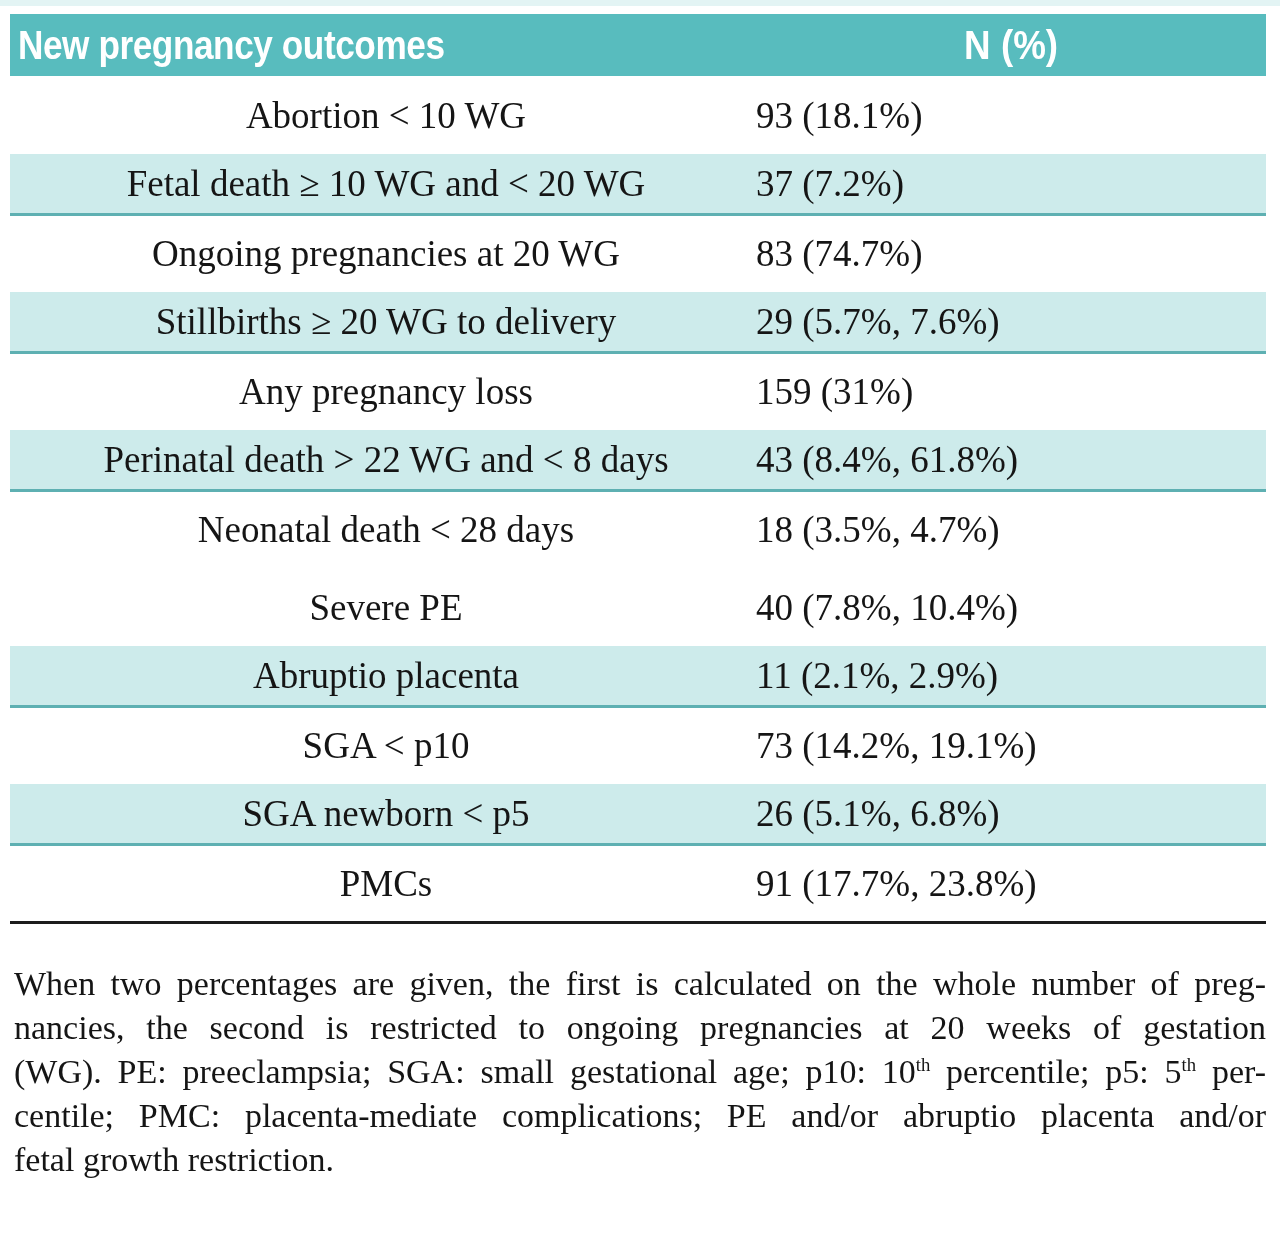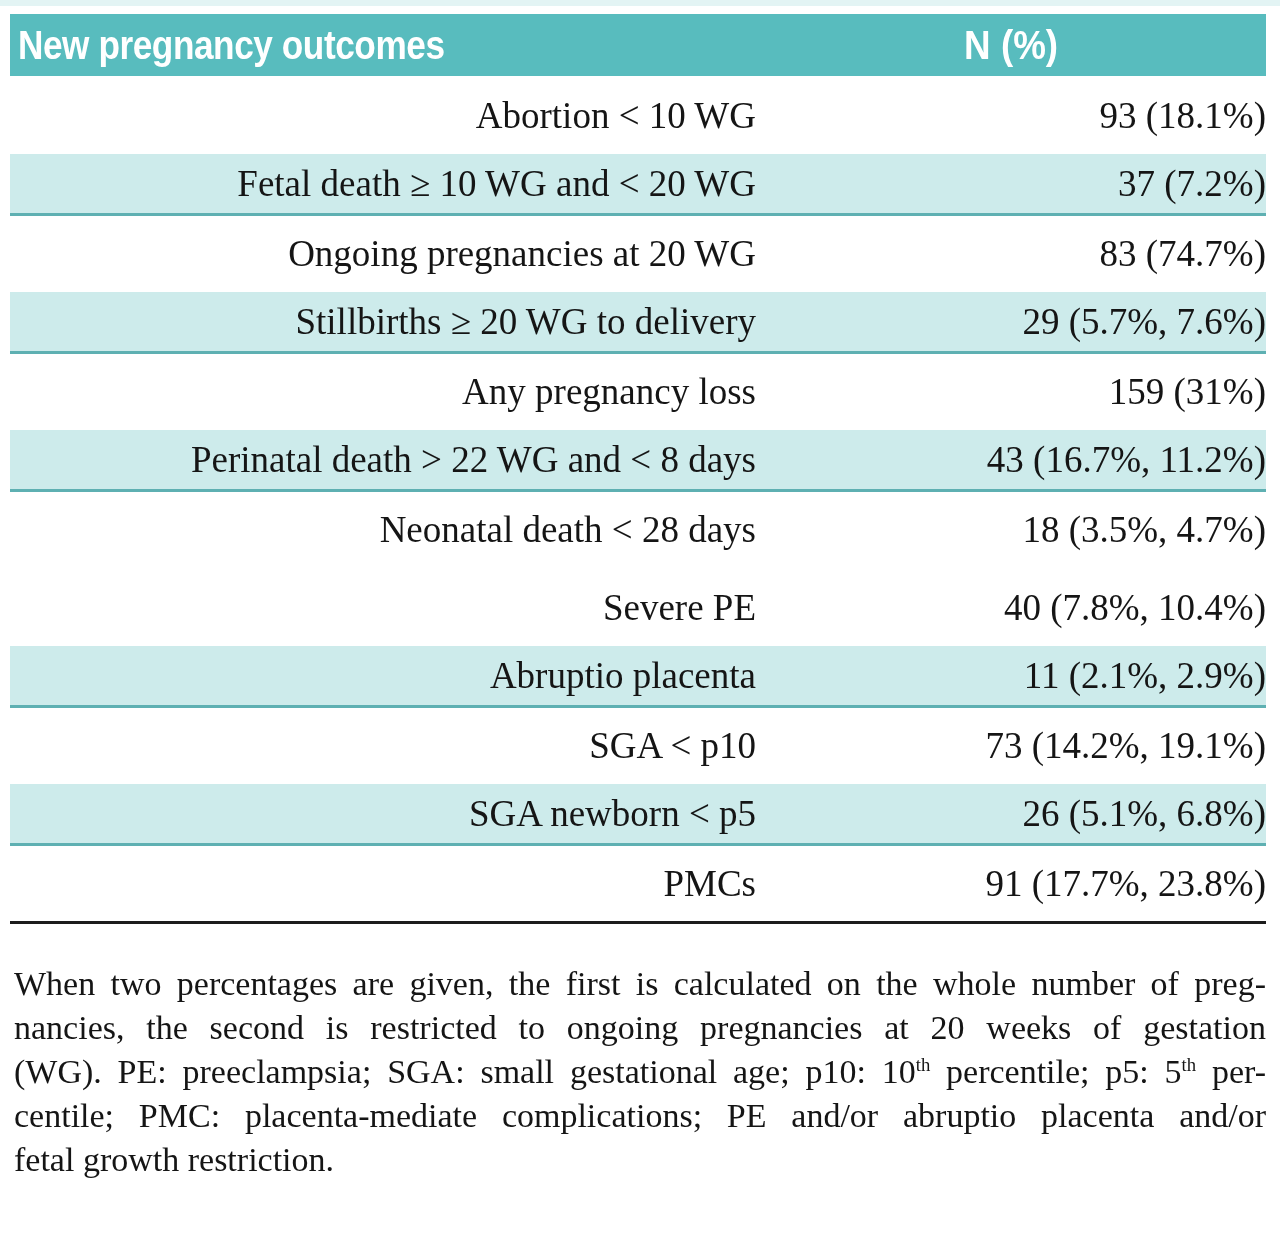--- a/index.html
+++ b/index.html
@@ -35,22 +35,22 @@
     font-family:"Liberation Sans","DejaVu Sans",sans-serif;
     font-weight:bold;color:#ffffff;font-size:40px;
     vertical-align:middle;white-space:nowrap;
   }
   tr.head th.c1{text-align:left;padding-left:8px;}
   tr.head th.c2{text-align:center;}
   .condense{display:inline-block;transform:scaleX(0.88);transform-origin:left center;letter-spacing:-0.5px;}
   .condense-c{display:inline-block;transform:scaleX(0.92);transform-origin:center center;}
 
   td{font-size:37px;vertical-align:middle;line-height:1;}
-  td.c1{text-align:right;padding-left:6px;white-space:nowrap;}
-  td.c2{text-align:right;white-space:nowrap;}
+  td.c1{text-align:center;padding-left:6px;white-space:nowrap;}
+  td.c2{text-align:left;white-space:nowrap;}
   tr.r-white{height:78px;background:#ffffff;}
   tr.r-teal{height:60px;}
   tr.r-teal td{
     background:var(--row-teal);
     border-bottom:3px solid var(--row-border-teal);
     margin-left:12px;
   }
 
   .footnote{
     margin-top:38px;
@@ -105,21 +105,21 @@
       <tr class="r-teal">
         <td class="c1">Stillbirths ≥ 20 WG to delivery</td>
         <td class="c2">29 (5.7%, 7.6%)</td>
       </tr>
       <tr class="r-white">
         <td class="c1">Any pregnancy loss</td>
         <td class="c2">159 (31%)</td>
       </tr>
       <tr class="r-teal">
         <td class="c1">Perinatal death &gt; 22 WG and &lt; 8 days</td>
-        <td class="c2">43 (16.7%, 11.2%)</td>
+        <td class="c2">43 (8.4%, 61.8%)</td>
       </tr>
       <tr class="r-white">
         <td class="c1">Neonatal death &lt; 28 days</td>
         <td class="c2">18 (3.5%, 4.7%)</td>
       </tr>
       <tr class="r-white">
         <td class="c1">Severe PE</td>
         <td class="c2">40 (7.8%, 10.4%)</td>
       </tr>
       <tr class="r-teal">

